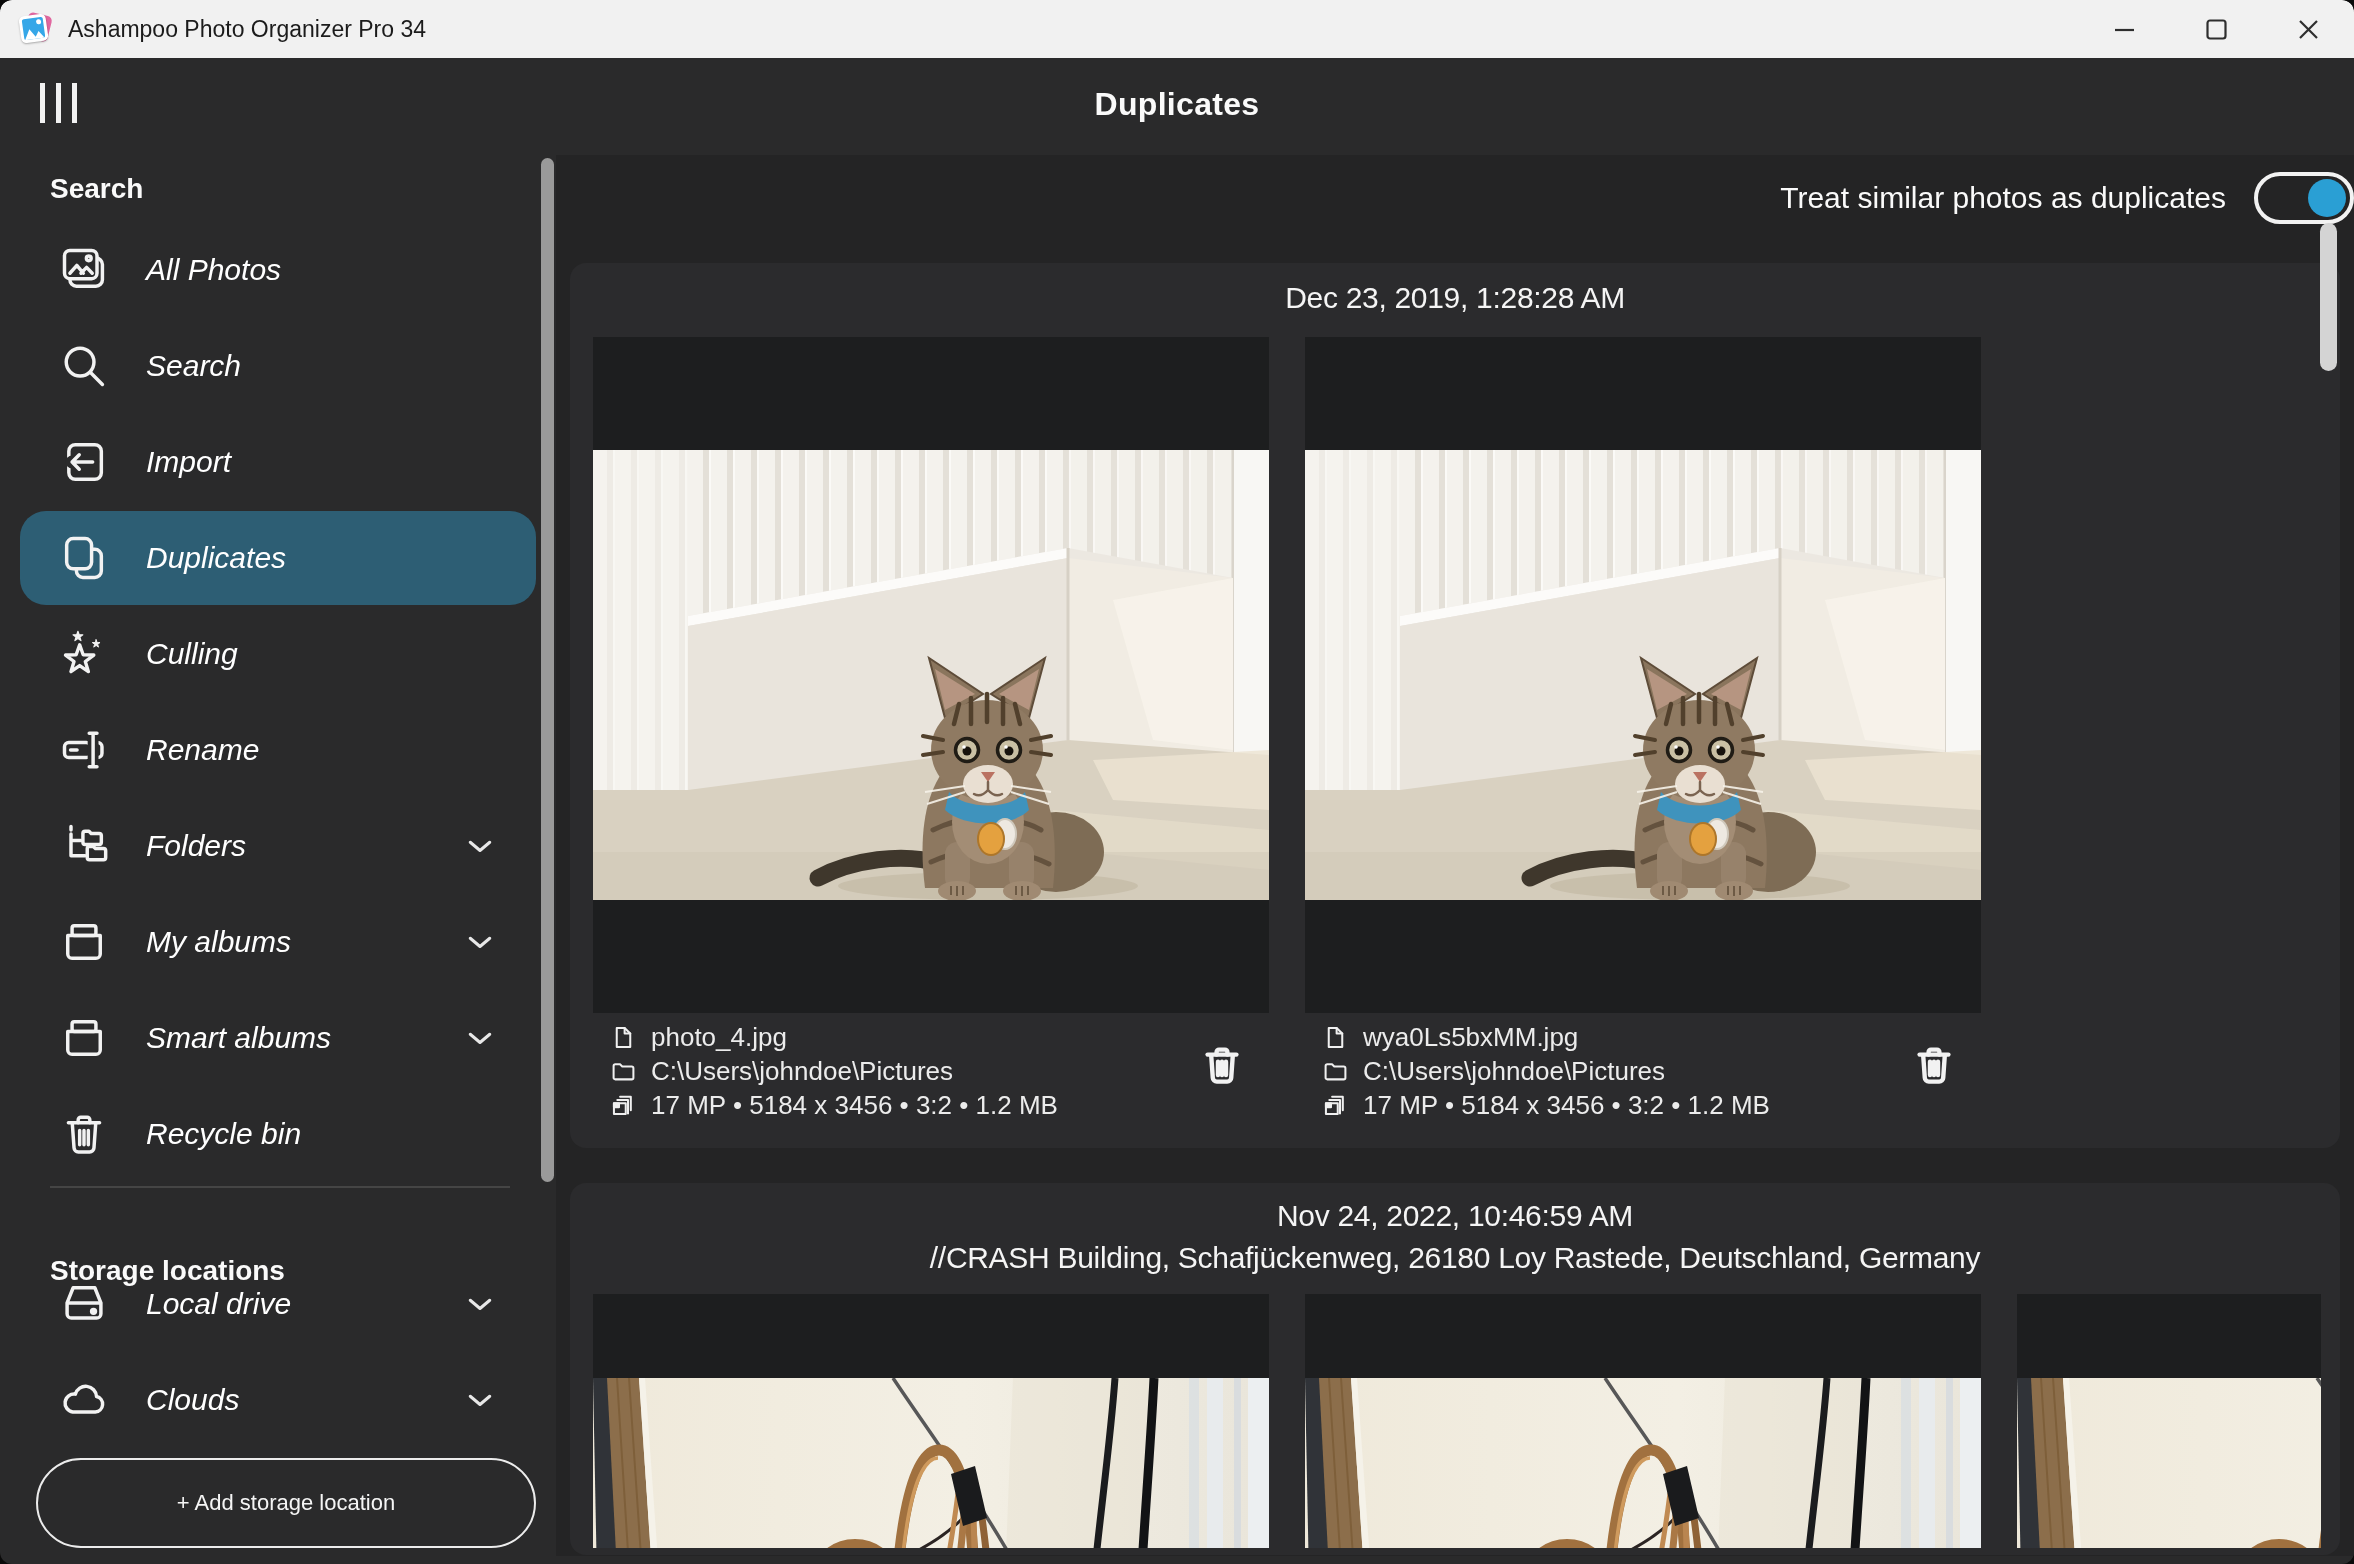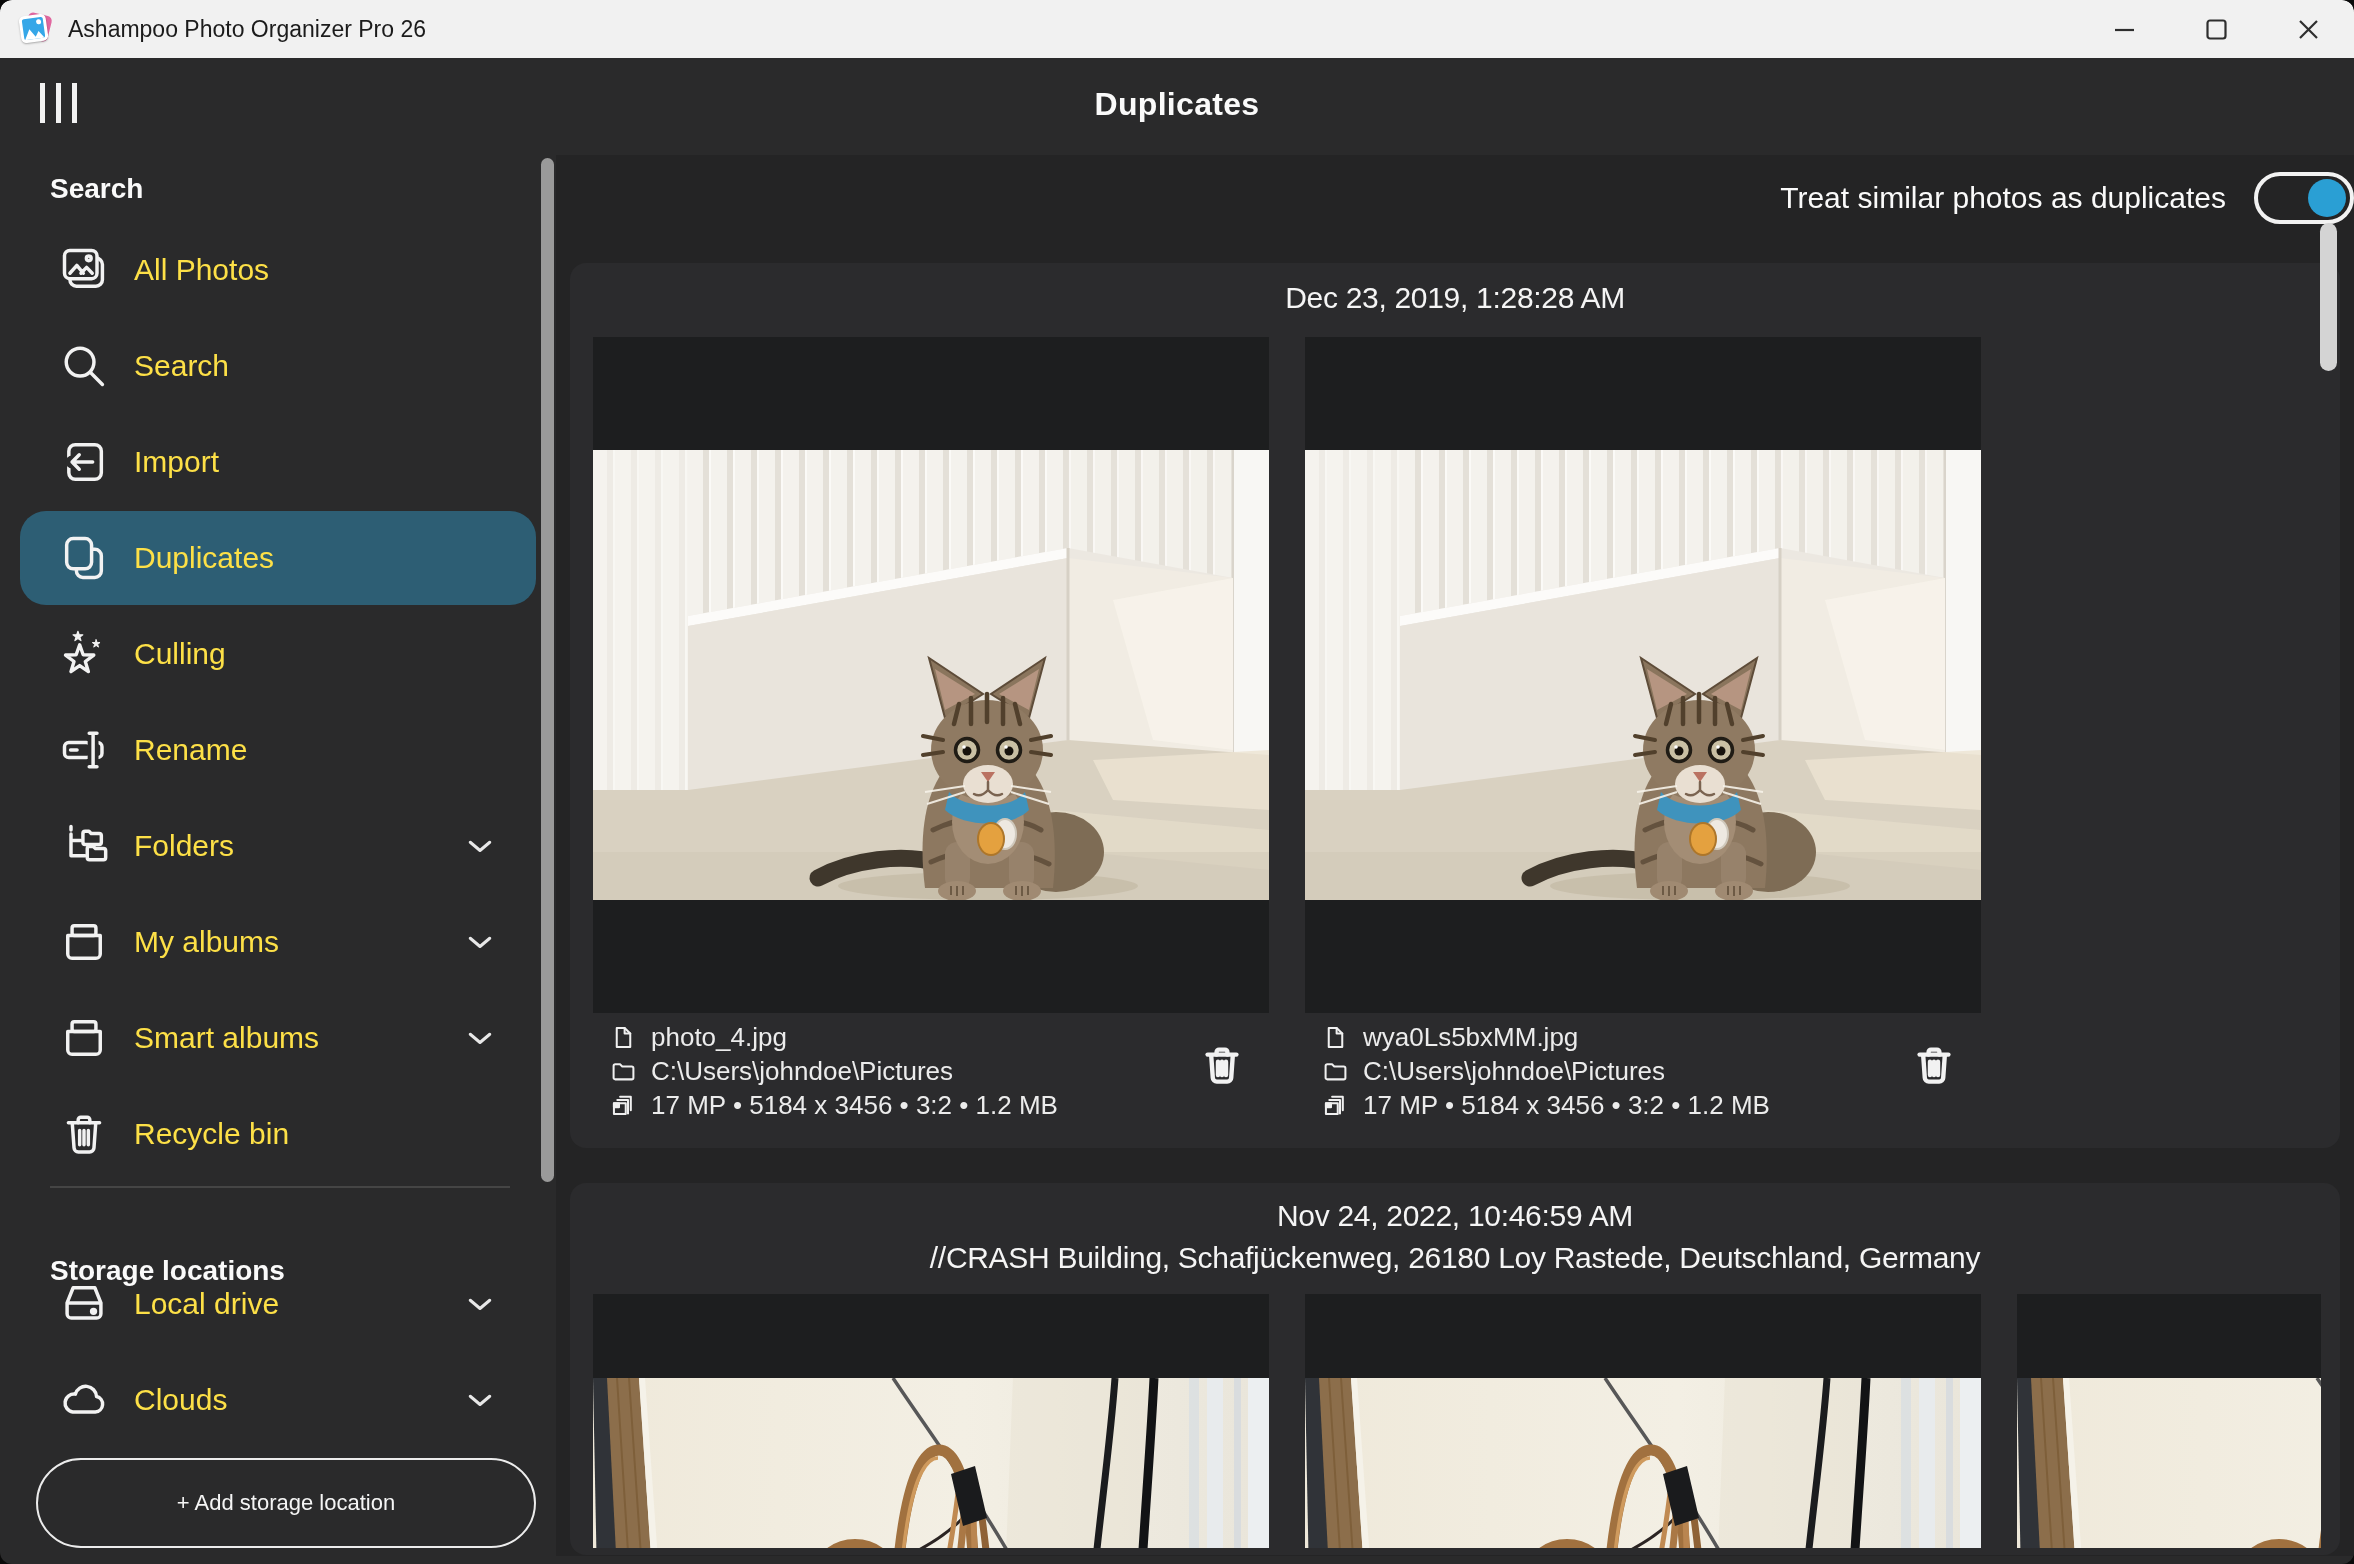--- a/index.html
+++ b/index.html
@@ -38,21 +38,21 @@
   
   .content-bg { position:absolute; left:556px; top:155px; right:0; bottom:8px; background:#242425; }
 
   
   .sidebar { position:absolute; left:0; top:155px; width:556px; bottom:8px; }
   .side-heading { position:absolute; left:50px; font-size:28px; font-weight:700; color:#fafafa; }
   .srow { position:absolute; left:0; width:556px; height:96px; display:flex; align-items:center; cursor:pointer; }
   .srow .ic { width:52px; height:52px; margin-left:58px; flex:none; }
   .srow .ic svg { width:52px; height:52px; stroke:#f2f2f2; stroke-width:1.6; fill:none;
                   stroke-linecap:round; stroke-linejoin:round; }
-  .srow .lbl { margin-left:24px; font-size:30px; color:#fde047; white-space:nowrap; }
+  .srow .lbl { margin-left:36px; font-size:30px; color:#ffffff; white-space:nowrap;font-style:italic; }
   .srow .chev { margin-left:auto; margin-right:58px; width:36px; height:36px; }
   .srow .chev svg { width:36px; height:36px; stroke:#e8e8e8; stroke-width:2; fill:none;
                     stroke-linecap:round; stroke-linejoin:round; }
   .srow.selected { left:20px; width:516px; height:94px; background:#2D5E74; border-radius:26px; }
   .srow.selected .ic { margin-left:38px; }
   .side-div { position:absolute; top:1031px; left:50px; right:46px; height:2px; background:#454545; }
   .add-btn { position:absolute; left:36px; top:1303px; width:500px; height:90px;
              border:2px solid #ececec; border-radius:46px; background:transparent;
              color:#f5f5f5; font-size:22px; font-family:inherit;
              display:flex; align-items:center; justify-content:center; cursor:pointer; }
@@ -275,21 +275,21 @@
       <rect x="3.5" y="10" width="10.5" height="9.5"></rect>
       <rect x="3.5" y="10" width="4.5" height="3.5" fill="#f0f0f0"></rect>
     </symbol>
   </svg>
 
   <div class="titlebar">
     <div class="app-icon">
       <div class="back"></div>
         <div class="front"></div>
     </div>
-    <div class="tb-title">Ashampoo Photo Organizer Pro 26</div>
+    <div class="tb-title">Ashampoo Photo Organizer Pro 34</div>
     <div class="tb-controls">
       <div class="tb-btn">
         <svg viewBox="0 0 27 27">
             <path d="M4,14 h19"></path>
           </svg>
       </div>
       <div class="tb-btn">
         <svg viewBox="0 0 27 27">
             <rect x="4.5" y="4.5" width="18" height="18" rx="2.5"></rect>
           </svg>

